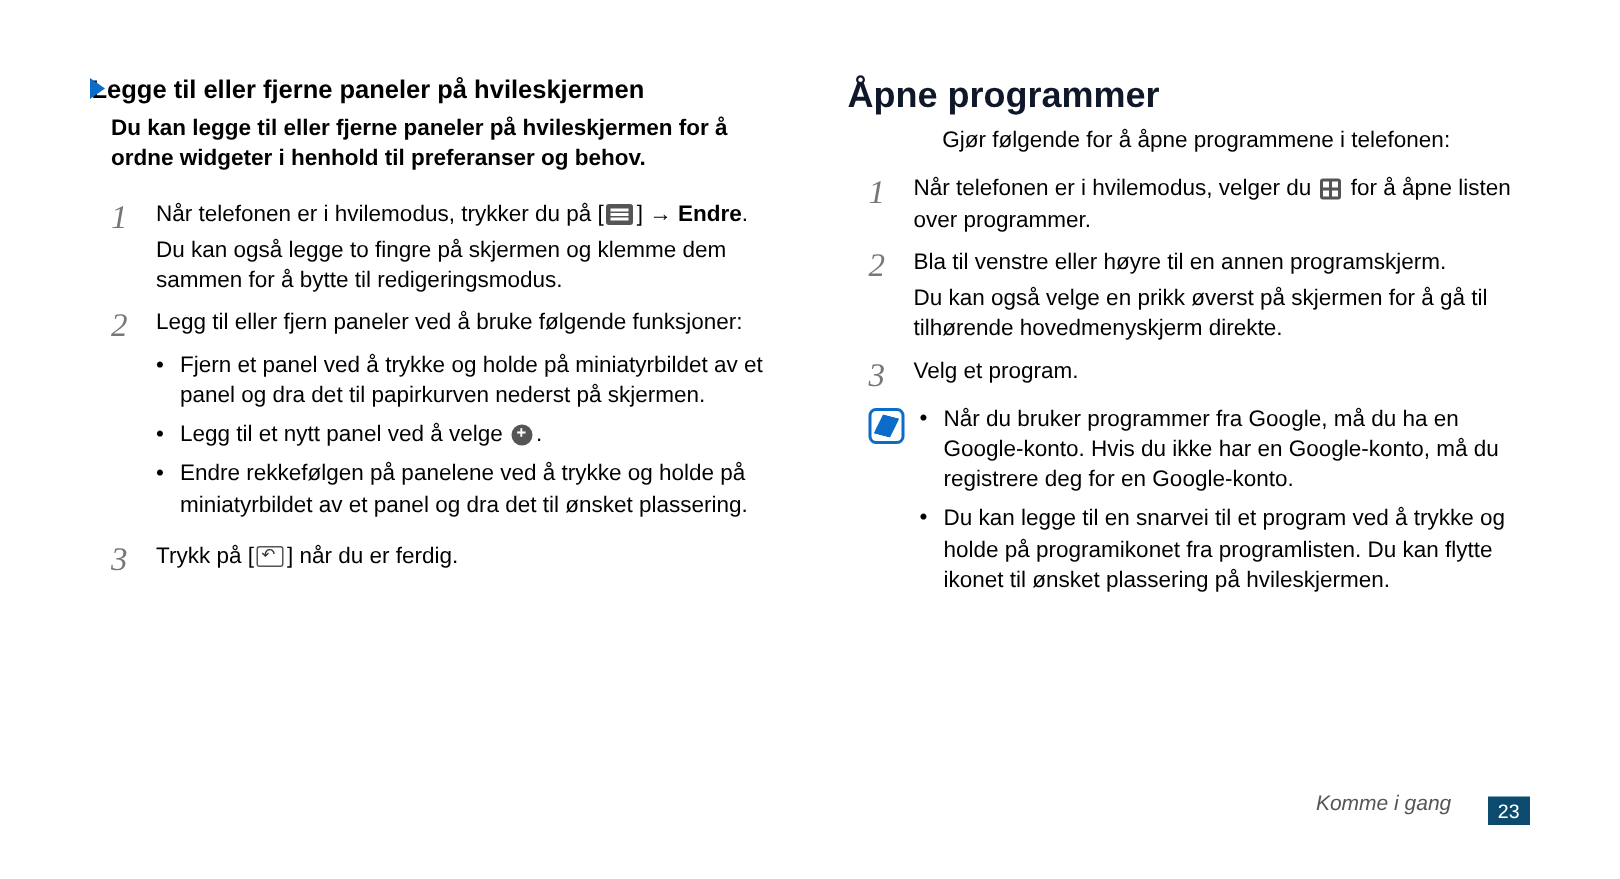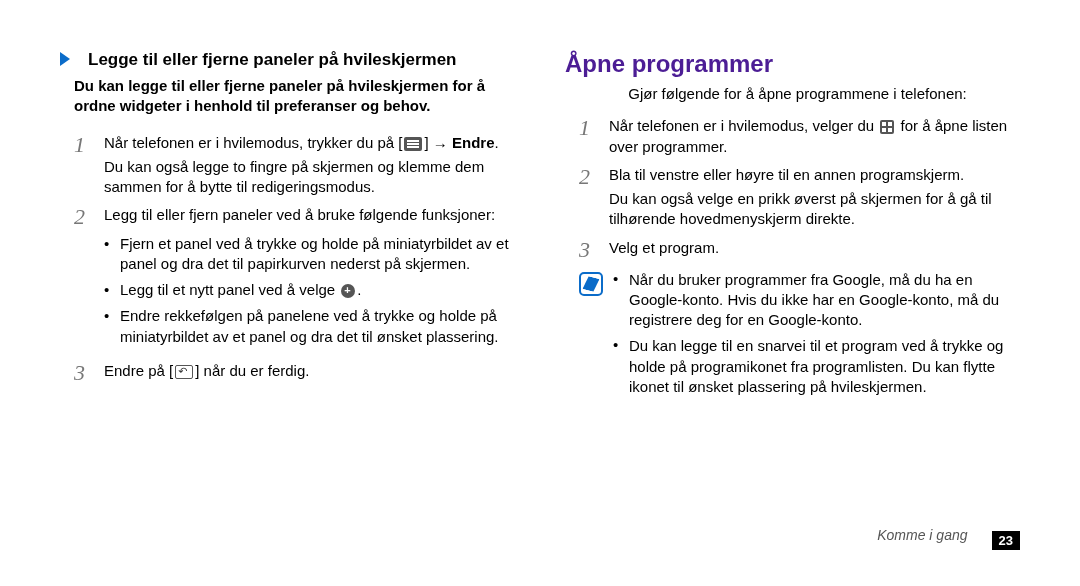--- a/index.html
+++ b/index.html
@@ -22,21 +22,21 @@
       gap: 40px;
     }
     .col {
       flex: 1;
     }
     .section-title {
       font-weight: bold;
       font-size: 17px;
       color: #000;
       margin-bottom: 6px;
-      padding-left: 28px;
+      padding-left: 1px;
       position: relative;
     }
     .section-title::before {
       content: "";
       position: absolute;
       left: 0;
       top: 2px;
       width: 0;
       height: 0;
       border-top: 7px solid transparent;
@@ -79,21 +79,21 @@
     .bullet-dot {
       margin-right: 6px;
       min-width: 10px;
     }
     .bullet-text {
       flex: 1;
       line-height: 1.35;
     }
     .main-heading {
       font-size: 24px;
-      color: #4c1d95;
+      color: #0f172a;
       font-weight: bold;
       margin-bottom: 6px;
     }
     .bold {
       font-weight: bold;
     }
     .note-block {
       display: flex;
       margin-top: 8px;
       padding-left: 14px;
@@ -192,24 +192,24 @@
       bottom: 36px;
       right: 60px;
       font-style: italic;
       color: #555;
       font-size: 14px;
       display: flex;
       align-items: center;
       gap: 24px;
     }
     .page-num {
-      background: #000000;
+      background: #0c4a6e;
       color: #fff;
       font-style: normal;
-      font-weight: bold;
+      font-weight: normal;
       padding: 2px 7px;
       font-size: 13px;
       margin-top: 12px;
     }
   </style>
 </head>
 <body>
 
 <div class="columns">
 
@@ -244,21 +244,21 @@
             <span class="bullet-dot">•</span>
             <span class="bullet-text">Endre rekkefølgen på panelene ved å trykke og holde på miniatyrbildet av et panel og dra det til ønsket plassering.</span>
           </div>
         </div>
       </div>
     </div>
 
     <div class="step">
       <div class="step-num">3</div>
       <div class="step-body">
-        <span>Endre på [</span><span class="inline-icon icon-back"></span><span>] når du er ferdig.</span>
+        <span>Trykk på [</span><span class="inline-icon icon-back"></span><span>] når du er ferdig.</span>
       </div>
     </div>
   </div>
 
   <div class="col">
     <div class="main-heading">Åpne programmer</div>
     <div style="margin-bottom:12px; line-height:1.35;text-align:center;">Gjør følgende for å åpne programmene i telefonen:</div>
 
     <div class="step">
       <div class="step-num">1</div>

